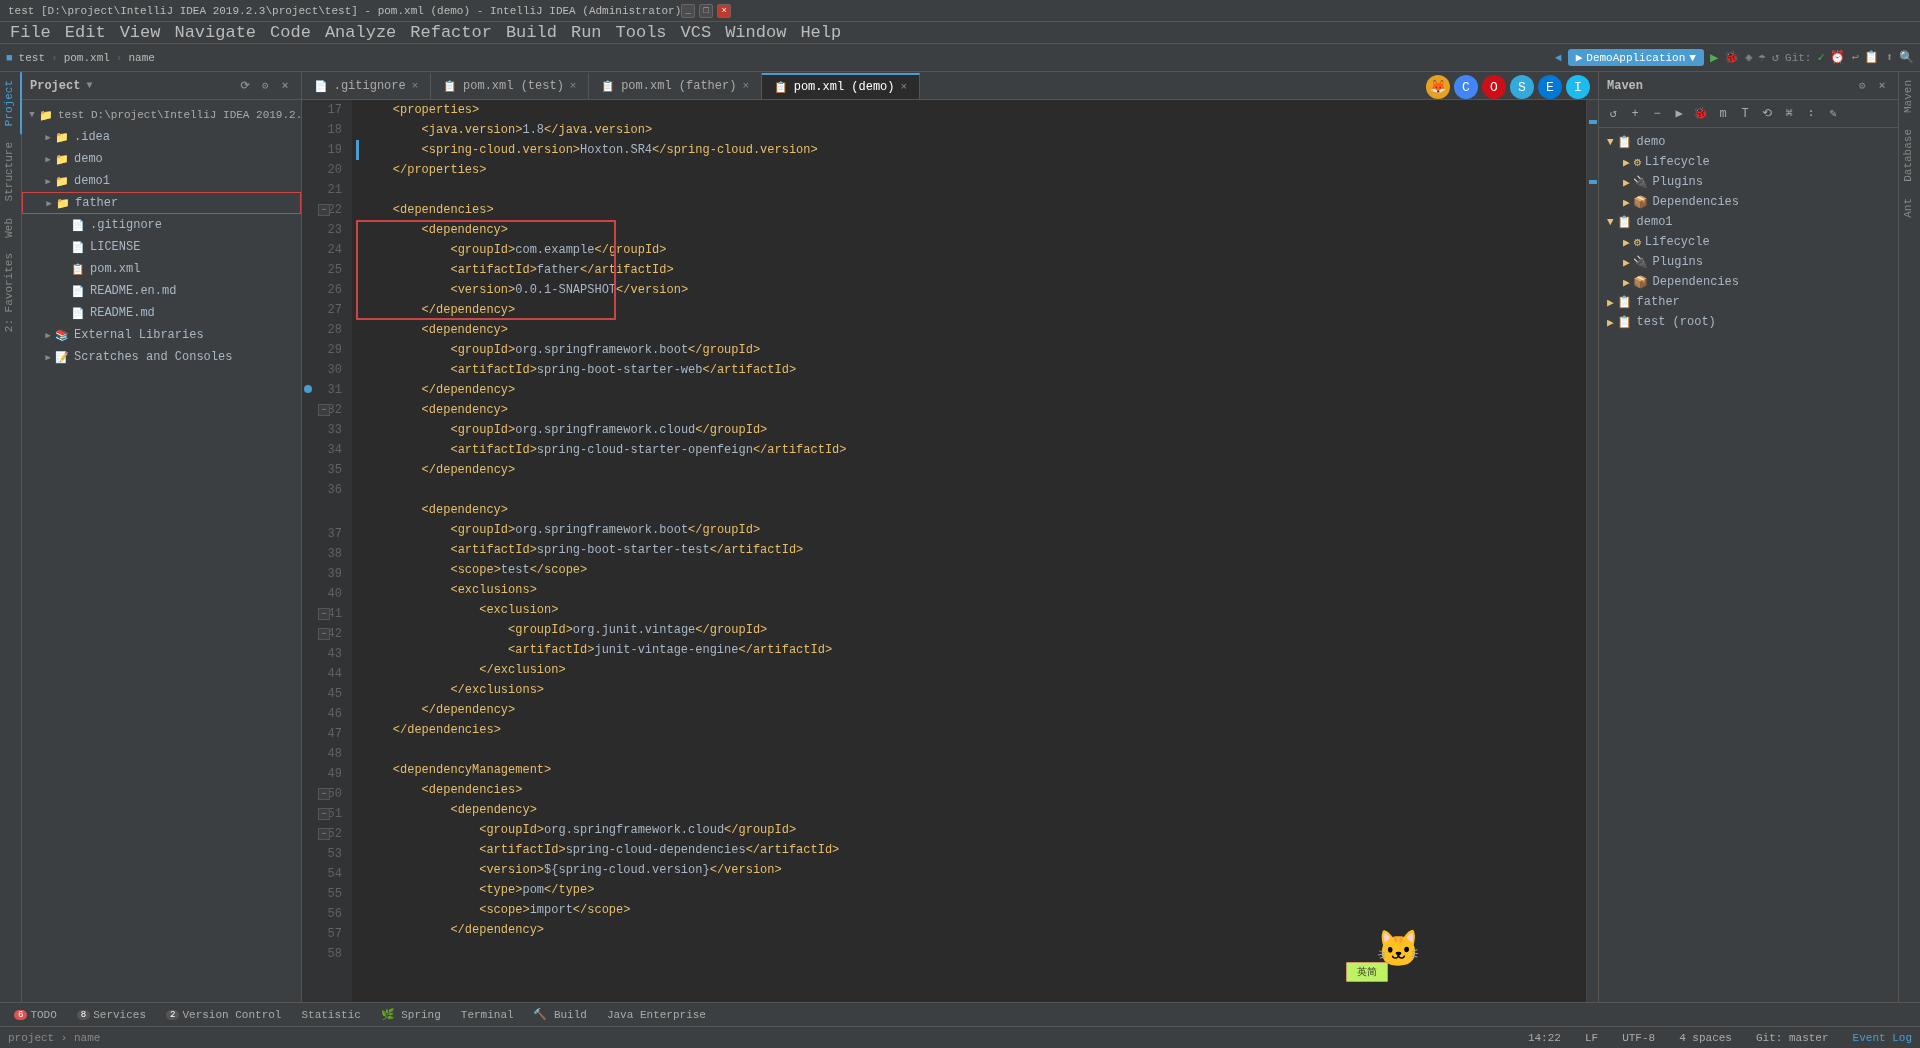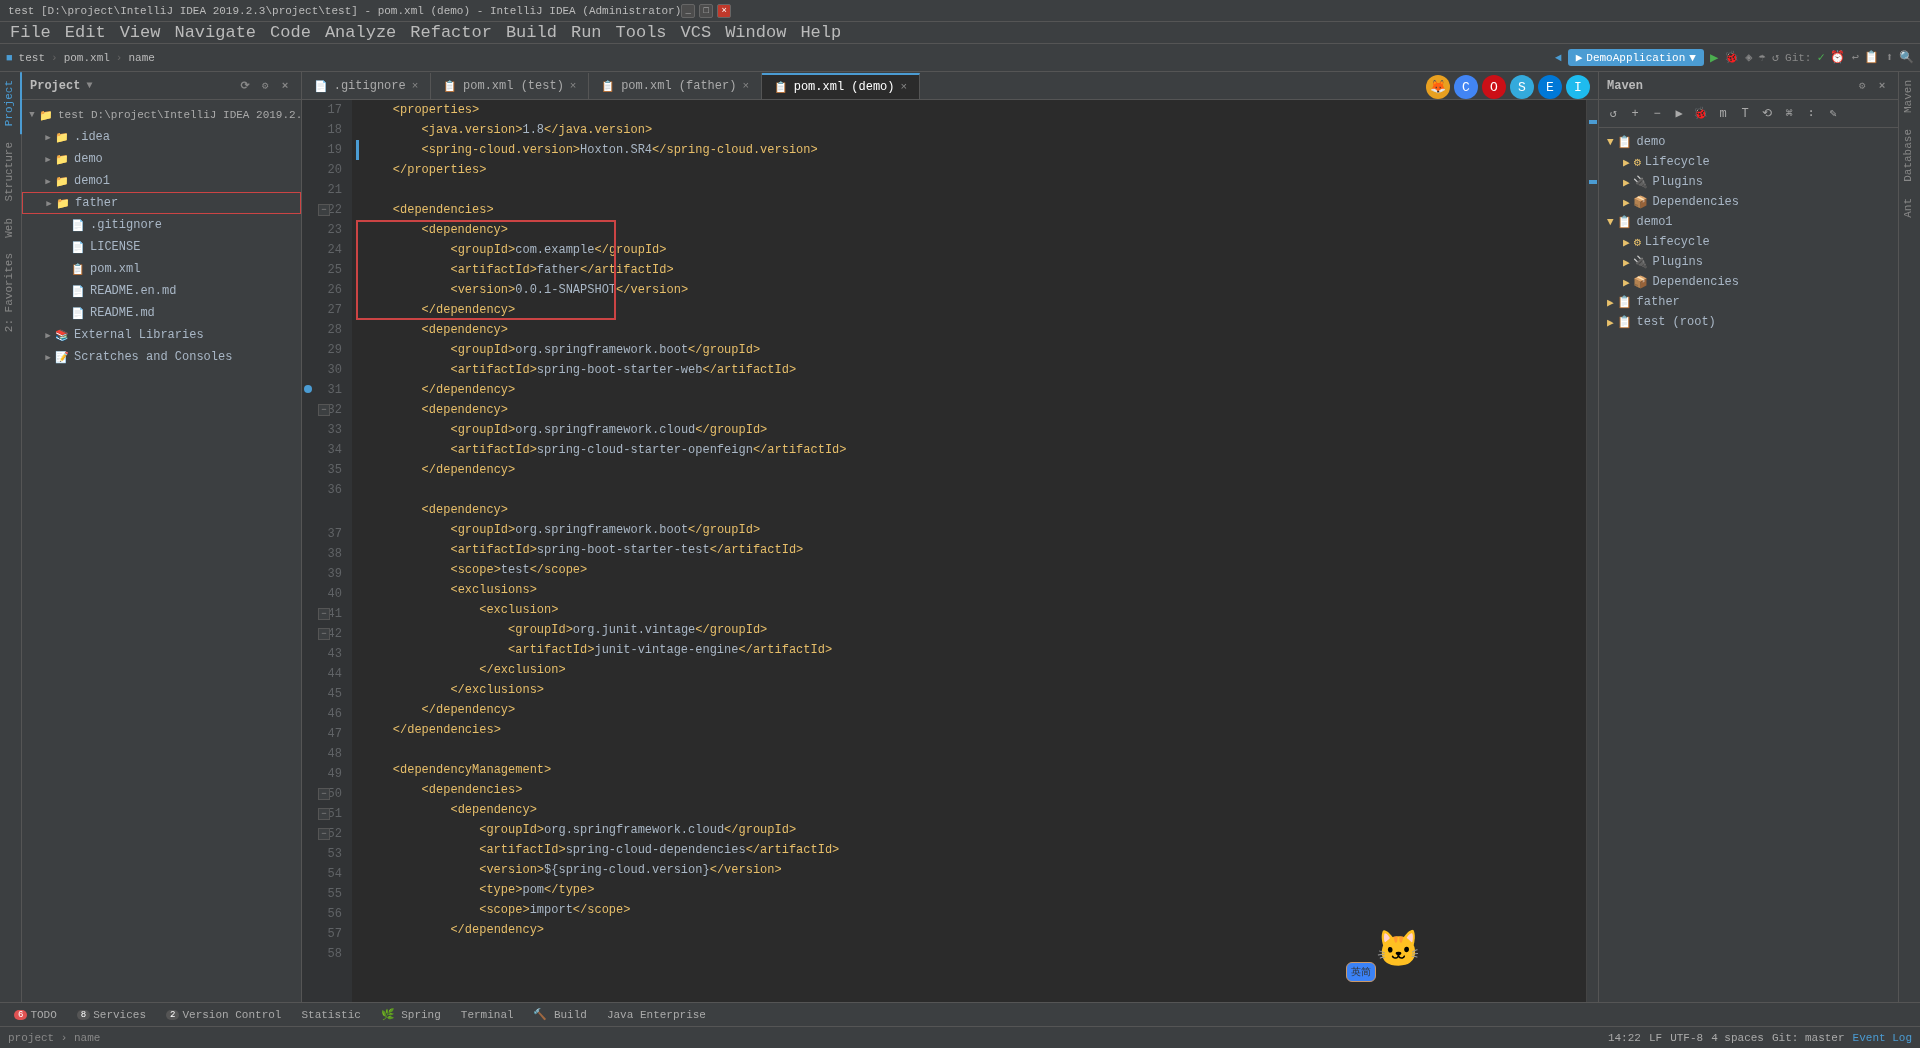--- a/index.html
+++ b/index.html
@@ -337,21 +337,21 @@
       height: 22px;
       background: #3c3f41;
       border-top: 1px solid #555;
       display: flex;
       align-items: center;
       padding: 0 8px;
       font-size: 11px;
       color: #aaaaaa;
       gap: 8px;
     }
-    .status-right { margin-left: auto; display: flex; gap: 8px; }
+    .status-right { margin-left: auto; display: flex; gap: 24px; }
 
     
     #bottom-toolbar {
       height: 24px;
       background: #3c3f41;
       border-top: 1px solid #555;
       display: flex;
       align-items: center;
       padding: 0 8px;
       font-size: 11px;
@@ -927,21 +927,21 @@
       <div class="maven-item" style="padding-left:8px;">
         <span class="maven-icon">▶</span>
         <span style="color:#4b9cd3; margin-right:4px;">📋</span>
         <span>test (root)</span>
       </div>
     </div>
 
     <div id="mascot" style="position:relative; width:100%; display:flex; justify-content:flex-end; padding-right:20px; padding-top:20px; margin-top:auto;">
       <div style="font-size:36px; position:relative;">
         🐱
-        <div style="position:absolute; bottom:-10px; left:-30px; background:#3b82f6; border:1px solid #cc9966; border-radius:6px; font-size:10px; padding:2px 4px; color:#333; white-space:nowrap;">英简</div>
+        <div style="position:absolute; bottom:-10px; left:-30px; background:#bef264; border:1px solid #cc9966; border-radius:1px; font-size:10px; padding:2px 10px; color:#333; white-space:nowrap;">英简</div>
       </div>
     </div>
   </div>
 
   <div id="vertical-tabs">
     <div class="vtab">Maven</div>
     <div class="vtab">Database</div>
     <div class="vtab">Ant</div>
   </div>
 </div>

